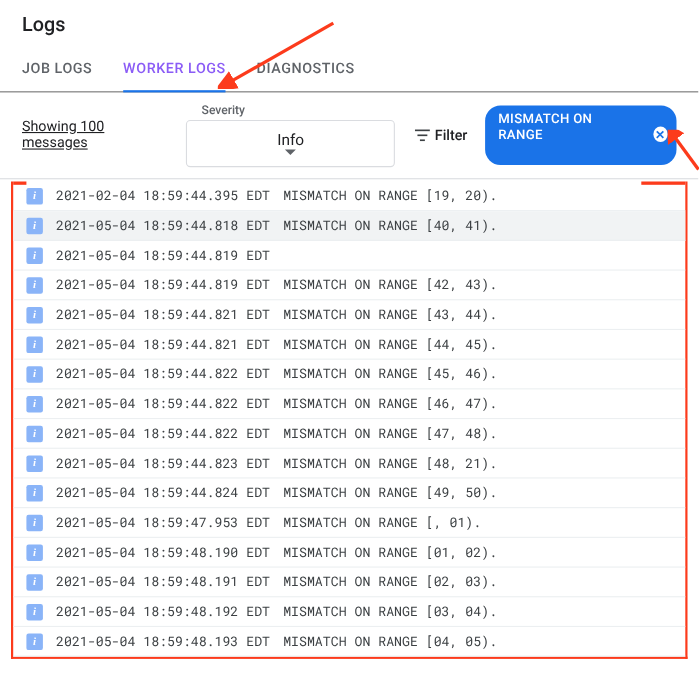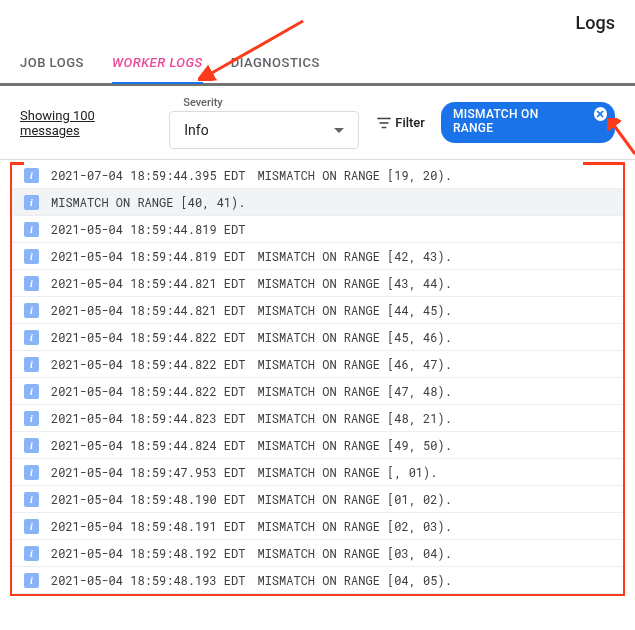--- a/index.html
+++ b/index.html
@@ -5,47 +5,45 @@
     * { box-sizing: border-box; margin: 0; padding: 0; }
     body {
       font-family: 'Google Sans', Roboto, Arial, sans-serif;
       font-size: 13px;
       color: #202124;
       background: #fff;
       width: 635px;
     }
     .header {
       padding: 12px 20px 8px 20px;
-      text-align: right;
     }
     .title {
       font-size: 18px;
       font-weight: 500;
       color: #202124;
     }
     .tabs {
       display: flex;
-      border-bottom: 3px solid #737373;
+      border-bottom: 1px solid #737373;
       padding: 0 20px;
       gap: 28px;
     }
     .tab {
       padding: 14px 0 12px 0;
       font-size: 13px;
       font-weight: 500;
       color: #5f6368;
       letter-spacing: 0.5px;
       cursor: pointer;
       border-bottom: 2px solid transparent;
       margin-bottom: -1px;
     }
     .tab.active {
-      color: #ec4899;
+      color: #8b5cf6;
       border-bottom: 2px solid #1a73e8;
-      font-style: italic;
     }
     .controls {
       display: flex;
       align-items: center;
       padding: 10px 20px;
       gap: 16px;
       border-bottom: 1px solid #dadce0;
     }
     .showing {
       font-size: 13px;
@@ -68,20 +66,21 @@
       border: 1px solid #dadce0;
       border-radius: 4px;
       padding: 10px 14px;
       width: 190px;
       display: flex;
       justify-content: space-between;
       align-items: center;
       cursor: pointer;
       font-size: 14px;
       color: #202124;
+      flex-direction: column;
     }
     .dropdown-arrow {
       width: 0; height: 0;
       border-left: 5px solid transparent;
       border-right: 5px solid transparent;
       border-top: 5px solid #5f6368;
     }
     .filter-btn {
       display: flex;
       align-items: center;
@@ -90,23 +89,23 @@
       font-weight: 500;
       color: #202124;
       cursor: pointer;
       margin-left: auto;
     }
     .filter-icon-svg { width: 18px; height: 18px; }
     .chip {
       background: #1a73e8;
       color: #fff;
       border-radius: 14px;
-      padding: 5px 8px 8px 12px;
-      display: flex;
-      align-items: flex-start;
+      padding: 5px 8px 21px 12px;
+      display: flex;
+      align-items: flex-end;
       gap: 16px;
       font-size: 12px;
       font-weight: 500;
       letter-spacing: 0.3px;
     }
     .chip-close {
       width: 14px; height: 14px;
       background: #fff;
       border-radius: 50%;
       display: flex;
@@ -206,25 +205,26 @@
   </div>
   <div class="chip">
     <span>MISMATCH ON RANGE</span>
     <span class="chip-close">✕</span>
   </div>
 </div>
 
 <div class="log-container" id="log-list">
     <div class="log-row">
       <div class="info-icon">i</div>
-      <span class="log-ts">2021-07-04 18:59:44.395 EDT</span>
+      <span class="log-ts">2021-02-04 18:59:44.395 EDT</span>
       <span class="log-msg">MISMATCH ON RANGE [19, 20).</span>
     </div>
     <div class="log-row">
       <div class="info-icon">i</div>
+      <span class="log-ts">2021-05-04 18:59:44.818 EDT</span>
       <span class="log-msg">MISMATCH ON RANGE [40, 41).</span>
     </div>
     <div class="log-row">
       <div class="info-icon">i</div>
       <span class="log-ts">2021-05-04 18:59:44.819 EDT</span>
     </div>
     <div class="log-row">
       <div class="info-icon">i</div>
       <span class="log-ts">2021-05-04 18:59:44.819 EDT</span>
       <span class="log-msg">MISMATCH ON RANGE [42, 43).</span>

